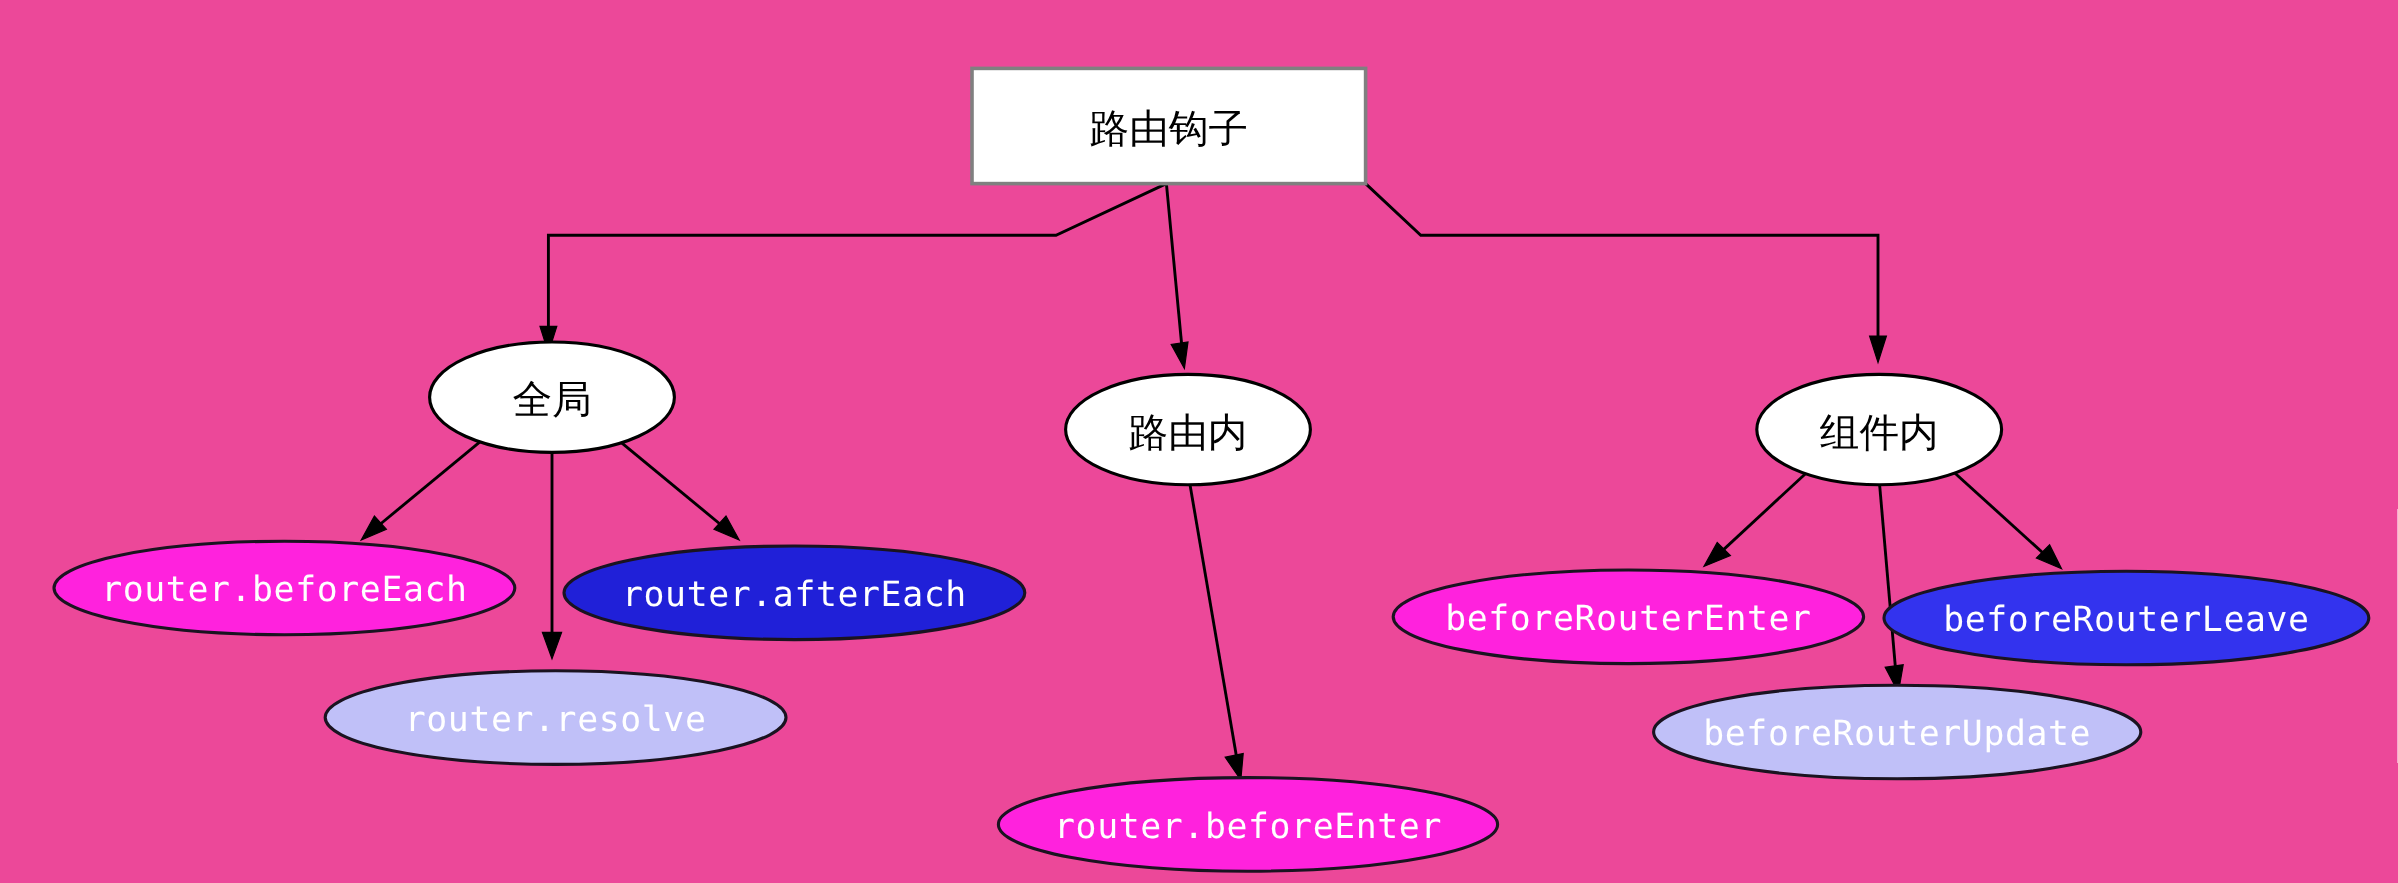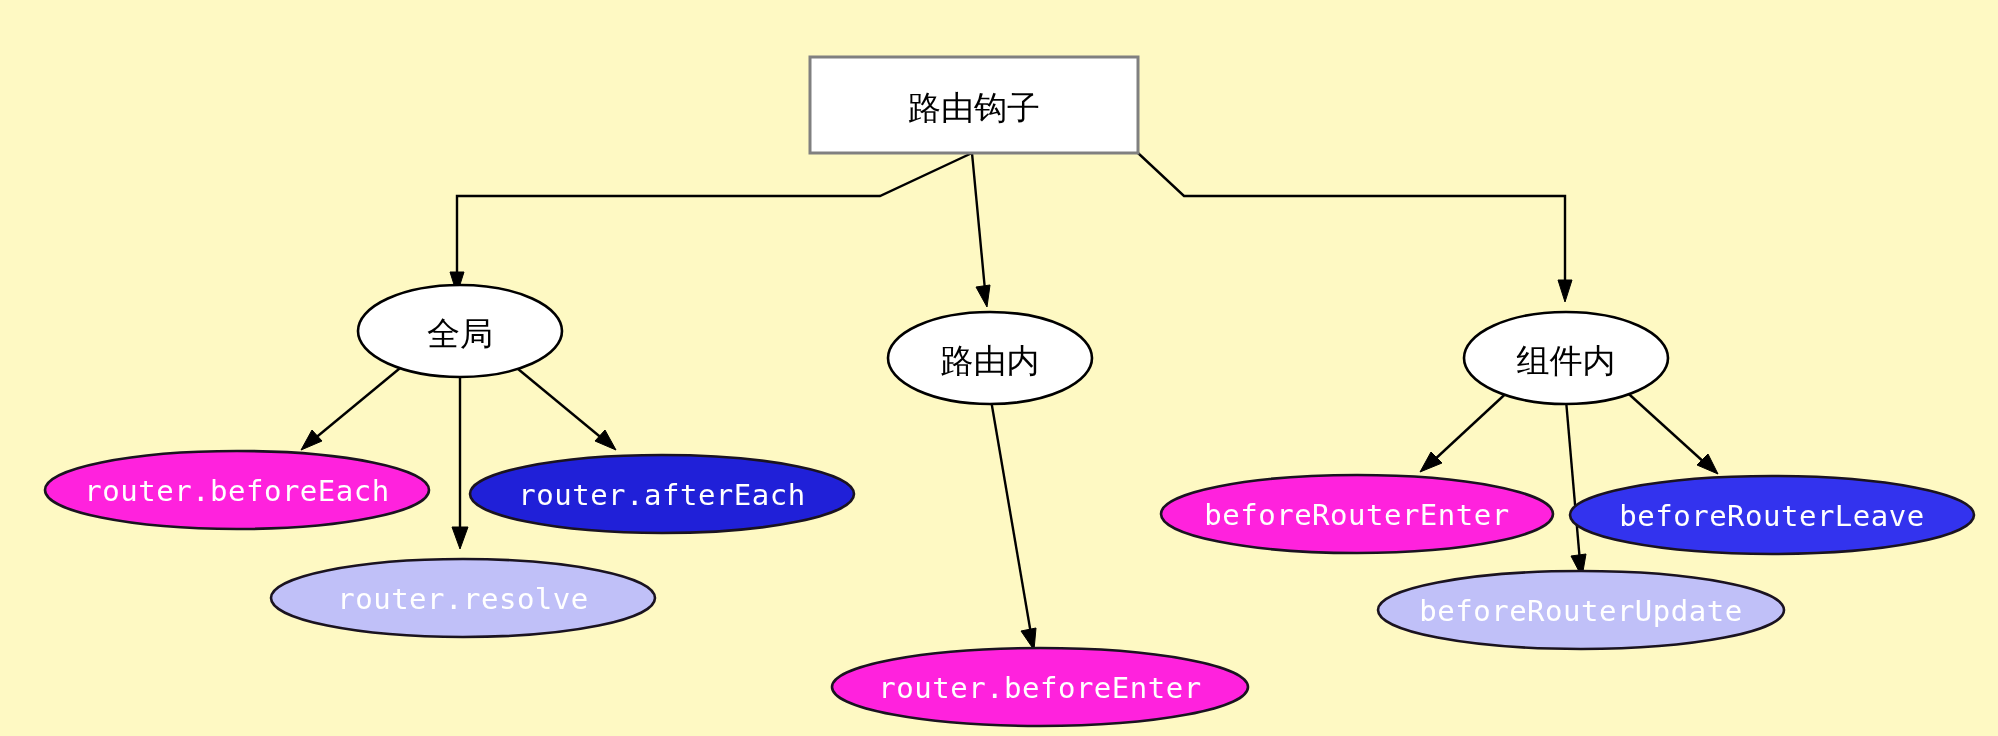--- a/index.html
+++ b/index.html
@@ -7,21 +7,21 @@
     padding: 0;
     background: #ffffff;
   }
   body {
     font-family: "Liberation Sans", sans-serif;
   }
   #canvas {
     position: relative;
     width: 1998px;
     height: 736px;
-    background: #fef9c3;
+    background: #ec4899;
     overflow: hidden;
   }
   #graph {
     position: absolute;
     top: 0;
     left: 0;
     width: 1998px;
     height: 736px;
   }
   .root-box {

